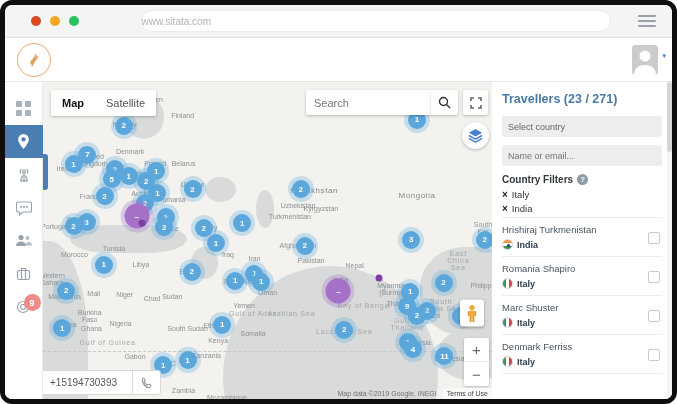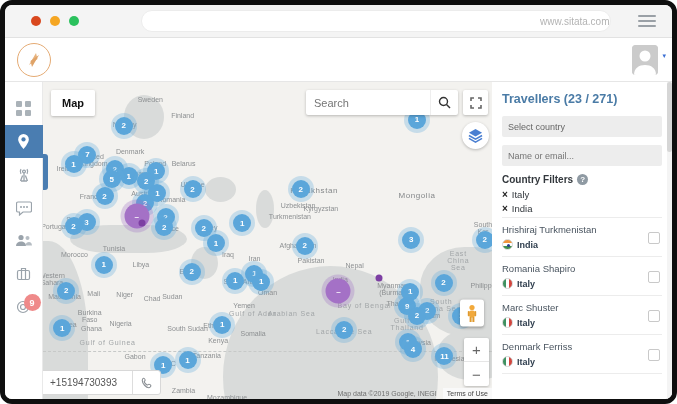--- a/index.html
+++ b/index.html
@@ -2,21 +2,21 @@
 <html><head>
 <meta charset="utf-8">
 <style>
   *{margin:0;padding:0;box-sizing:border-box}
   body{background:#fff;font-family:"Liberation Sans",sans-serif;width:677px;height:404px}
   .frame{position:relative;width:677px;height:404px;border:5px solid #0f0f0f;border-radius:12px;overflow:hidden;background:#fff}
   
   .chrome{position:relative;height:33px;background:#f4f4f4;border-bottom:1px solid #e2e2e2;display:flex;align-items:center}
   .dots{display:flex;gap:9px;margin-left:26px}
   .dot{width:10px;height:10px;border-radius:50%}
-  .urlbar{margin:0 auto;width:470px;height:22px;background:#fff;border:1px solid #ececec;border-radius:12px;display:flex;align-items:center;justify-content:flex-end;font-size:10px;color:#b3b3b3}
+  .urlbar{margin:0 auto;width:470px;height:22px;background:#fff;border:1px solid #ececec;border-radius:12px;display:flex;align-items:center;justify-content:flex-start;font-size:10px;color:#b3b3b3}
   .burger{position:absolute;right:16px;top:10px;width:18px;cursor:pointer}
   .burger i{display:block;height:2px;background:#9aa0a6;margin-bottom:3px;border-radius:1px}
   
   .appbar{position:relative;height:44px;background:#fff;border-bottom:1px solid #e6e6e6;display:flex;align-items:center}
   .logo{width:34px;height:34px;margin-left:12px;border:1.5px solid #e5ab74;border-radius:50%;display:flex;align-items:center;justify-content:center}
   .avatar{position:absolute;right:14px;top:7px;width:26px;height:30px;background:#cfcfcf;border-radius:4px;overflow:hidden}
   .avacaret{position:absolute;right:6px;top:14px;font-size:7px;color:#3b6fd4}
   
   .main{position:relative;display:flex;height:317px}
   
@@ -319,20 +319,21 @@
               <rect x="2.8" y="6.4" width="1.8" height="5.4" rx="0.9" fill="#e09a2e"></rect>
               <rect x="9.4" y="6.4" width="1.8" height="5.4" rx="0.9" fill="#e09a2e"></rect>
             </svg>
           </div>
         </div>
 
       <div class="collapse-tab"></div>
 
       <div class="maptype">
         <div class="sel">Map</div>
+        <div>Satellite</div>
       </div>
 
       <div class="searchbox">
         <input placeholder="Search" style="">
         <div class="searchbtn">
           <svg width="13" height="13" viewBox="0 0 13 13" fill="none" stroke="#333" stroke-width="1.4">
               <circle cx="5.5" cy="5.5" r="4"></circle>
               <path d="M8.5 8.5 12 12"></path>
             </svg>
         </div>

